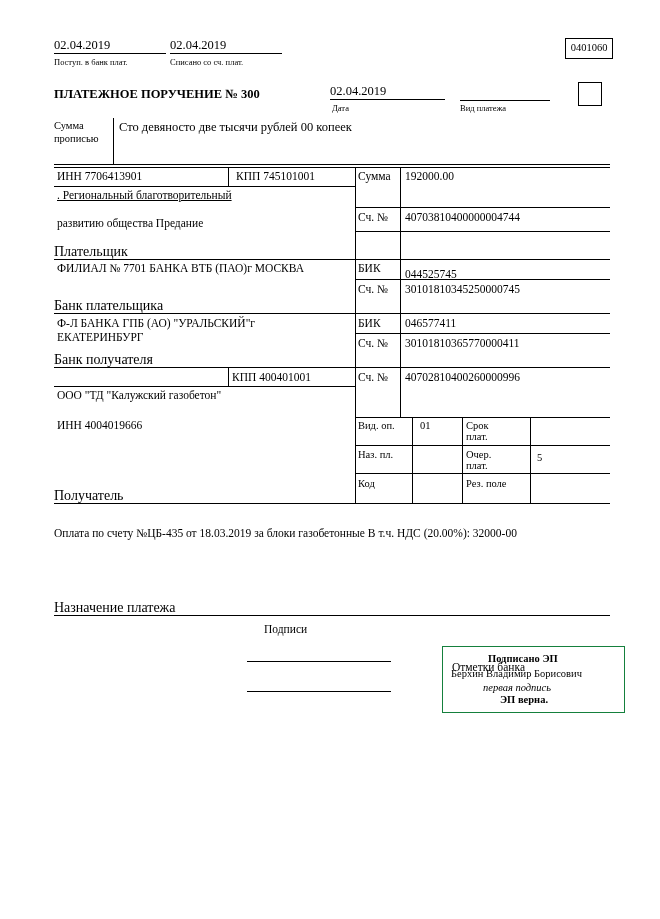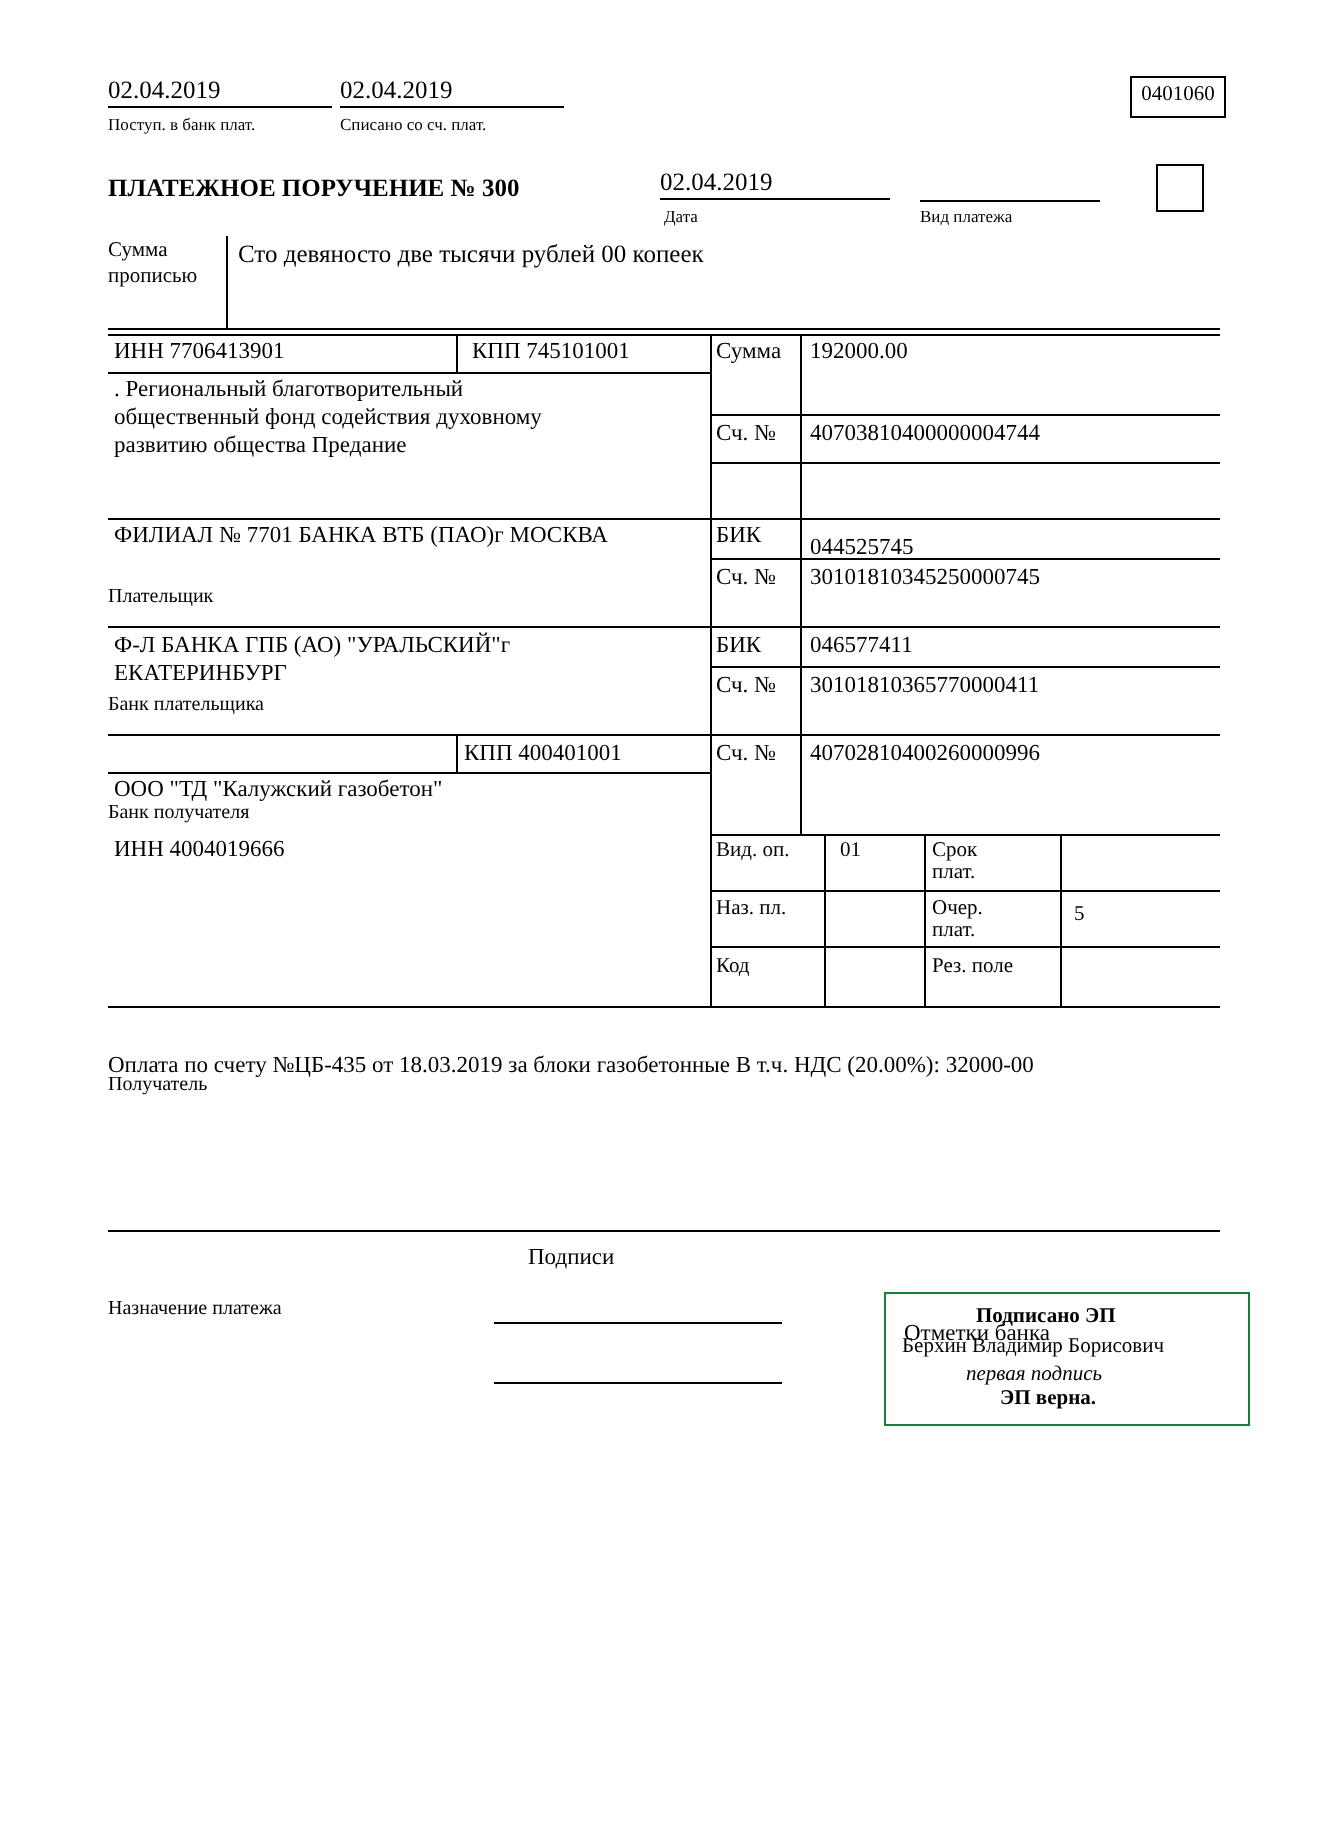--- a/index.html
+++ b/index.html
@@ -2,21 +2,21 @@
 <html><head>
 <meta charset="utf-8">
 <style>
   html,body{margin:0;padding:0;background:#ffffff;}
   .page{position:relative;width:660px;height:919px;background:#ffffff;
         font-family:"Liberation Serif",serif;color:#000;overflow:hidden;}
   .abs{position:absolute;white-space:nowrap;}
   .hline{position:absolute;height:1px;background:#000;}
   .vline{position:absolute;width:1px;background:#000;}
   .t8{font-size:8.5px;line-height:9px;}
-  .t9{font-size:10px;line-height:11px;margin-top:47px;}
+  .t9{font-size:14px;line-height:11px;}
   .t10{font-size:10.5px;line-height:12px;}
   .t11{font-size:11.5px;line-height:13px;}
   .t12{font-size:12.5px;line-height:14px;}
   .b{font-weight:bold;}
   .i{font-style:italic;}
   .box{position:absolute;border:1px solid #000;}
   .ufield{position:absolute;border-bottom:1px solid #000;font-size:12.5px;line-height:15px;}
   .center{text-align:center;}
   .blue-stamp{position:absolute;left:52px;top:619px;width:181px;height:131px;
               border:1px solid #2626c4;color:#2626c4;}
@@ -75,22 +75,21 @@
   <div class="vline" style="left:462px;top:417px;height:86px;"></div>
   <div class="vline" style="left:530px;top:417px;height:86px;"></div>
   <div class="hline" style="left:355px;top:445px;width:255px;"></div>
   <div class="hline" style="left:355px;top:473px;width:255px;"></div>
   <div class="hline" style="left:54px;top:503px;width:556px;"></div>
 
   <div class="abs t11" style="left:57px;top:170px;">ИНН 7706413901</div>
   <div class="abs t11" style="left:236px;top:170px;">КПП 745101001</div>
   <div class="abs t11" style="left:358px;top:170px;">Сумма</div>
   <div class="abs t11" style="left:405px;top:170px;">192000.00</div>
-  <div class="abs t11" style="left:57px;top:189px;">. Региональный благотворительный</div>
-  <div class="abs t11" style="left:57px;top:203px;">общественный фонд содействия духовному</div>
+  <div class="abs t11" style="left:57px;top:189px;text-decoration:underline;">. Региональный благотворительный</div>
   <div class="abs t11" style="left:57px;top:217px;">развитию общества Предание</div>
   <div class="abs t11" style="left:358px;top:211px;">Сч. №</div>
   <div class="abs t11" style="left:405px;top:211px;">40703810400000004744</div>
   <div class="abs t9" style="left:54px;top:246px;">Плательщик</div>
 
   <div class="abs t11" style="left:57px;top:262px;">ФИЛИАЛ № 7701 БАНКА ВТБ (ПАО)г МОСКВА</div>
   <div class="abs t11" style="left:358px;top:262px;">БИК</div>
   <div class="abs t11" style="left:405px;top:256px;margin-top:12px;">044525745</div>
   <div class="abs t11" style="left:358px;top:283px;">Сч. №</div>
   <div class="abs t11" style="left:405px;top:283px;">30101810345250000745</div>

